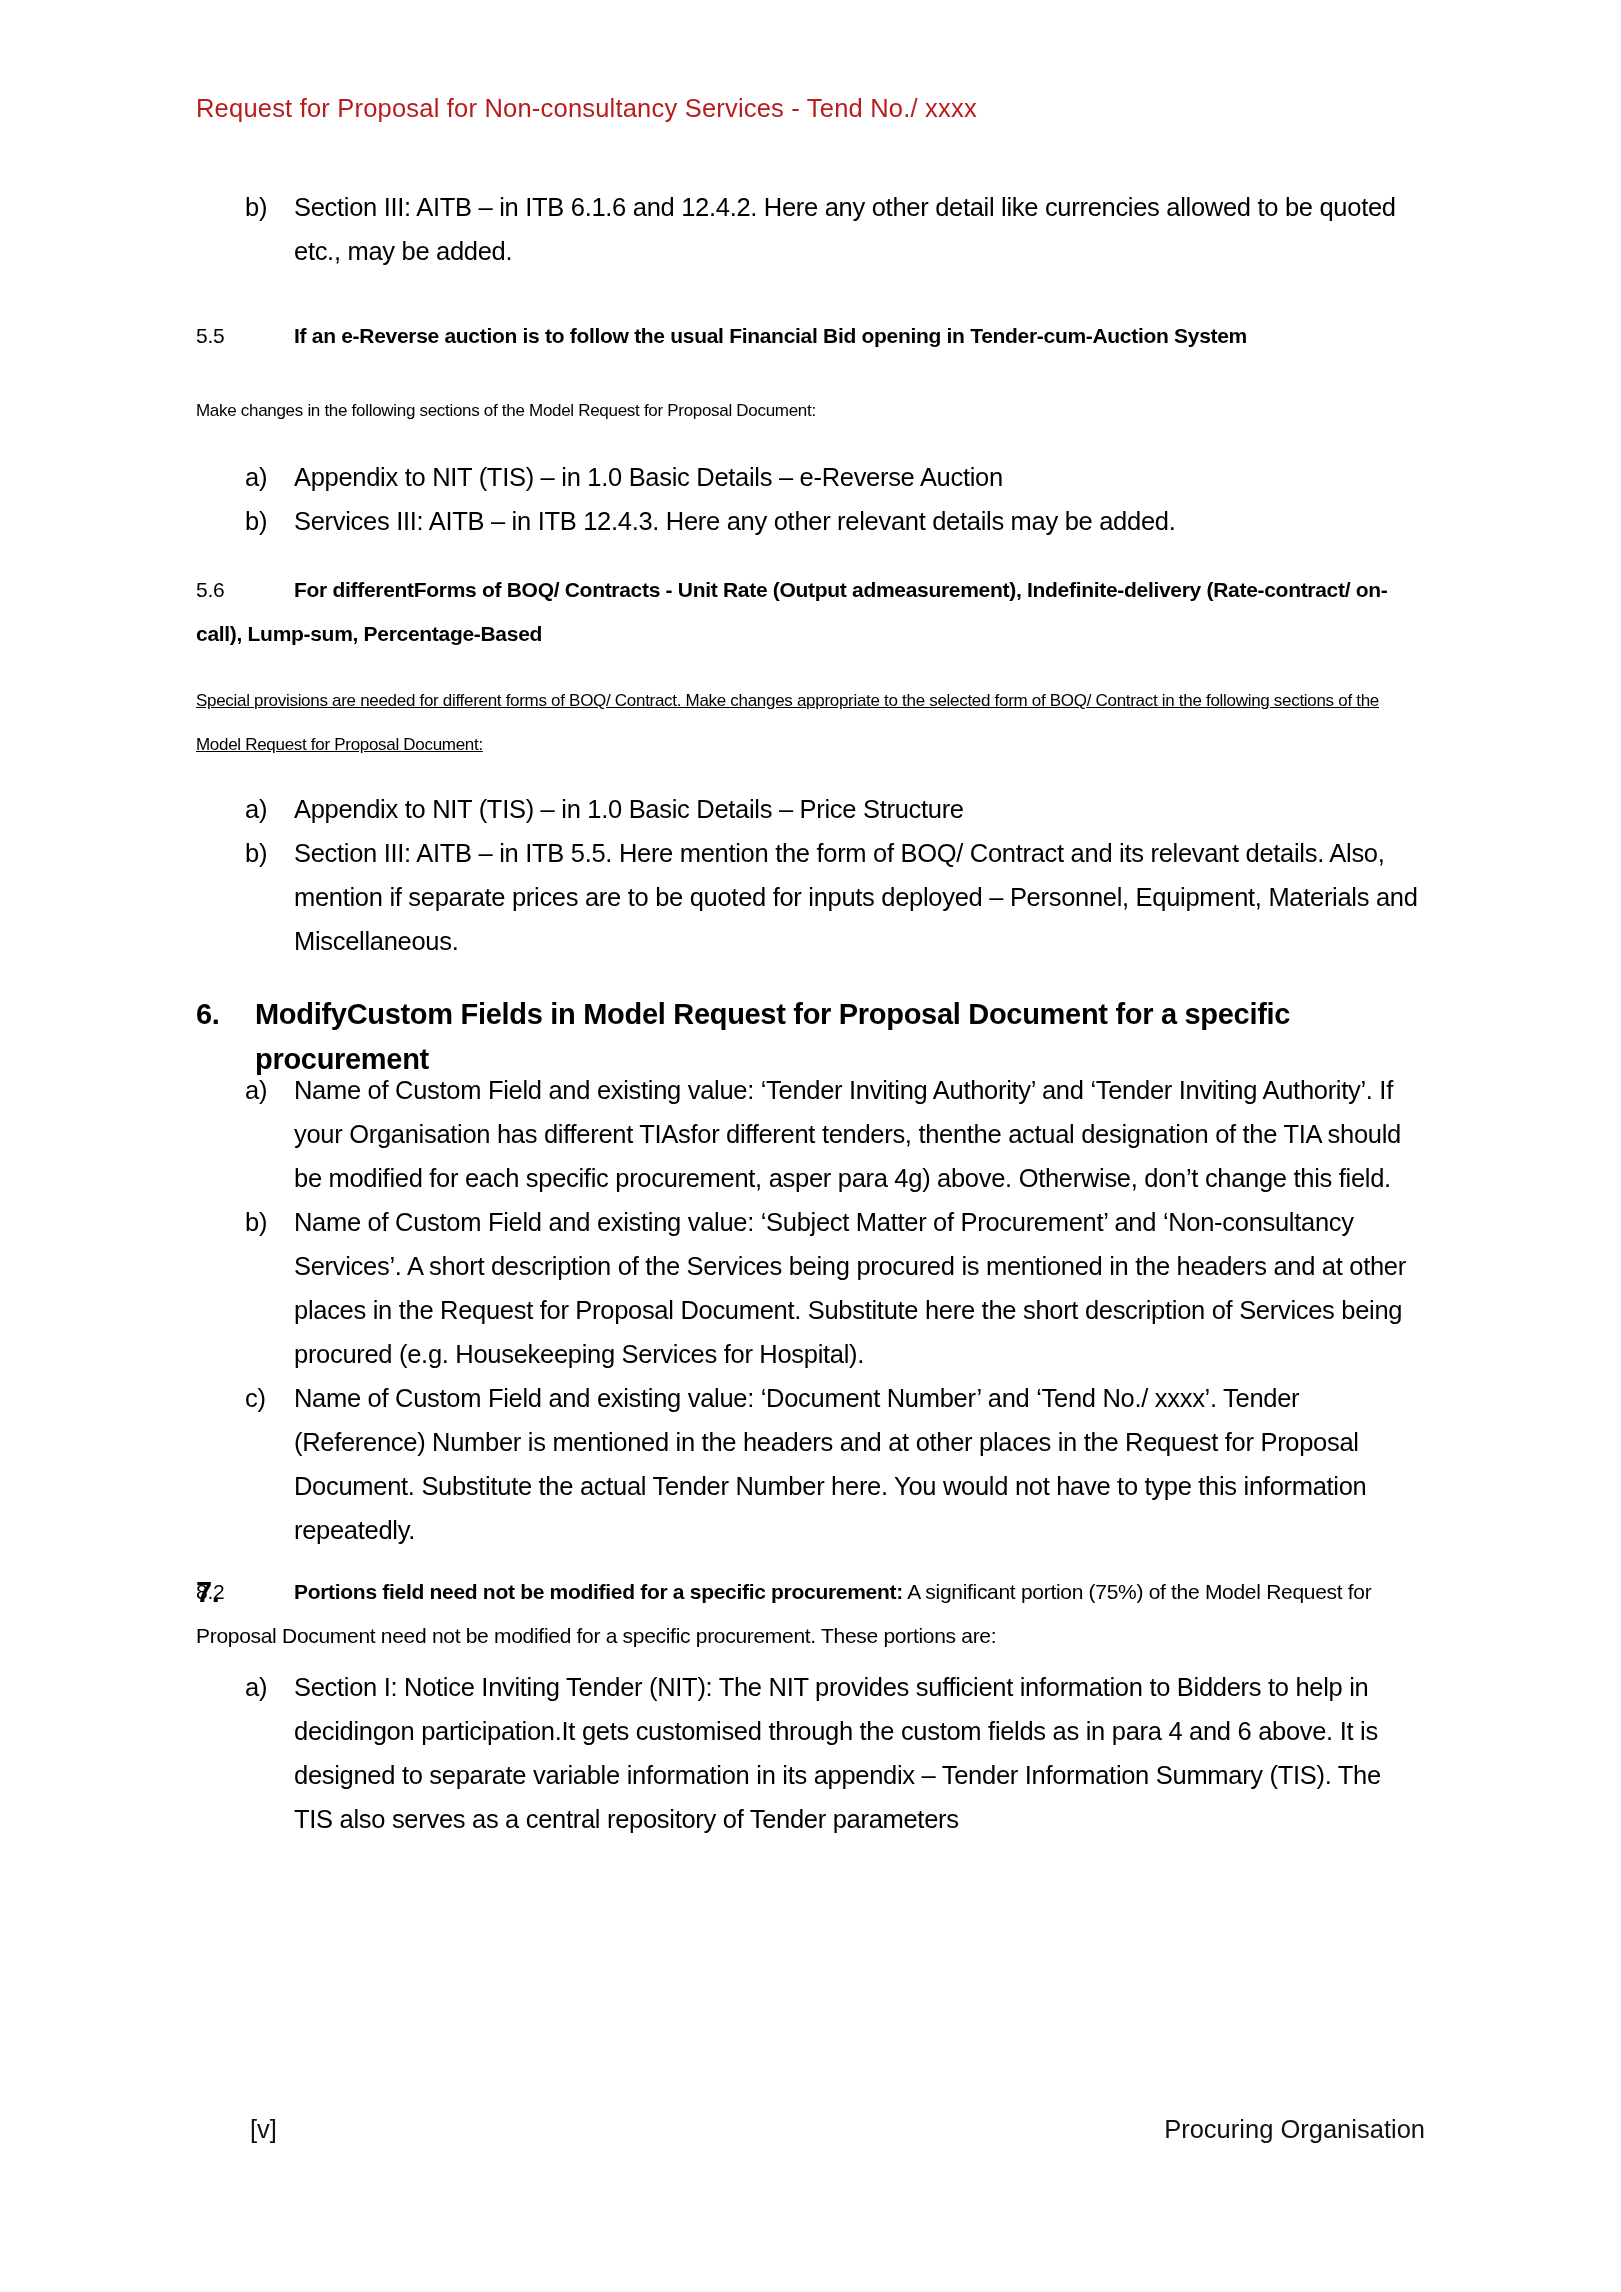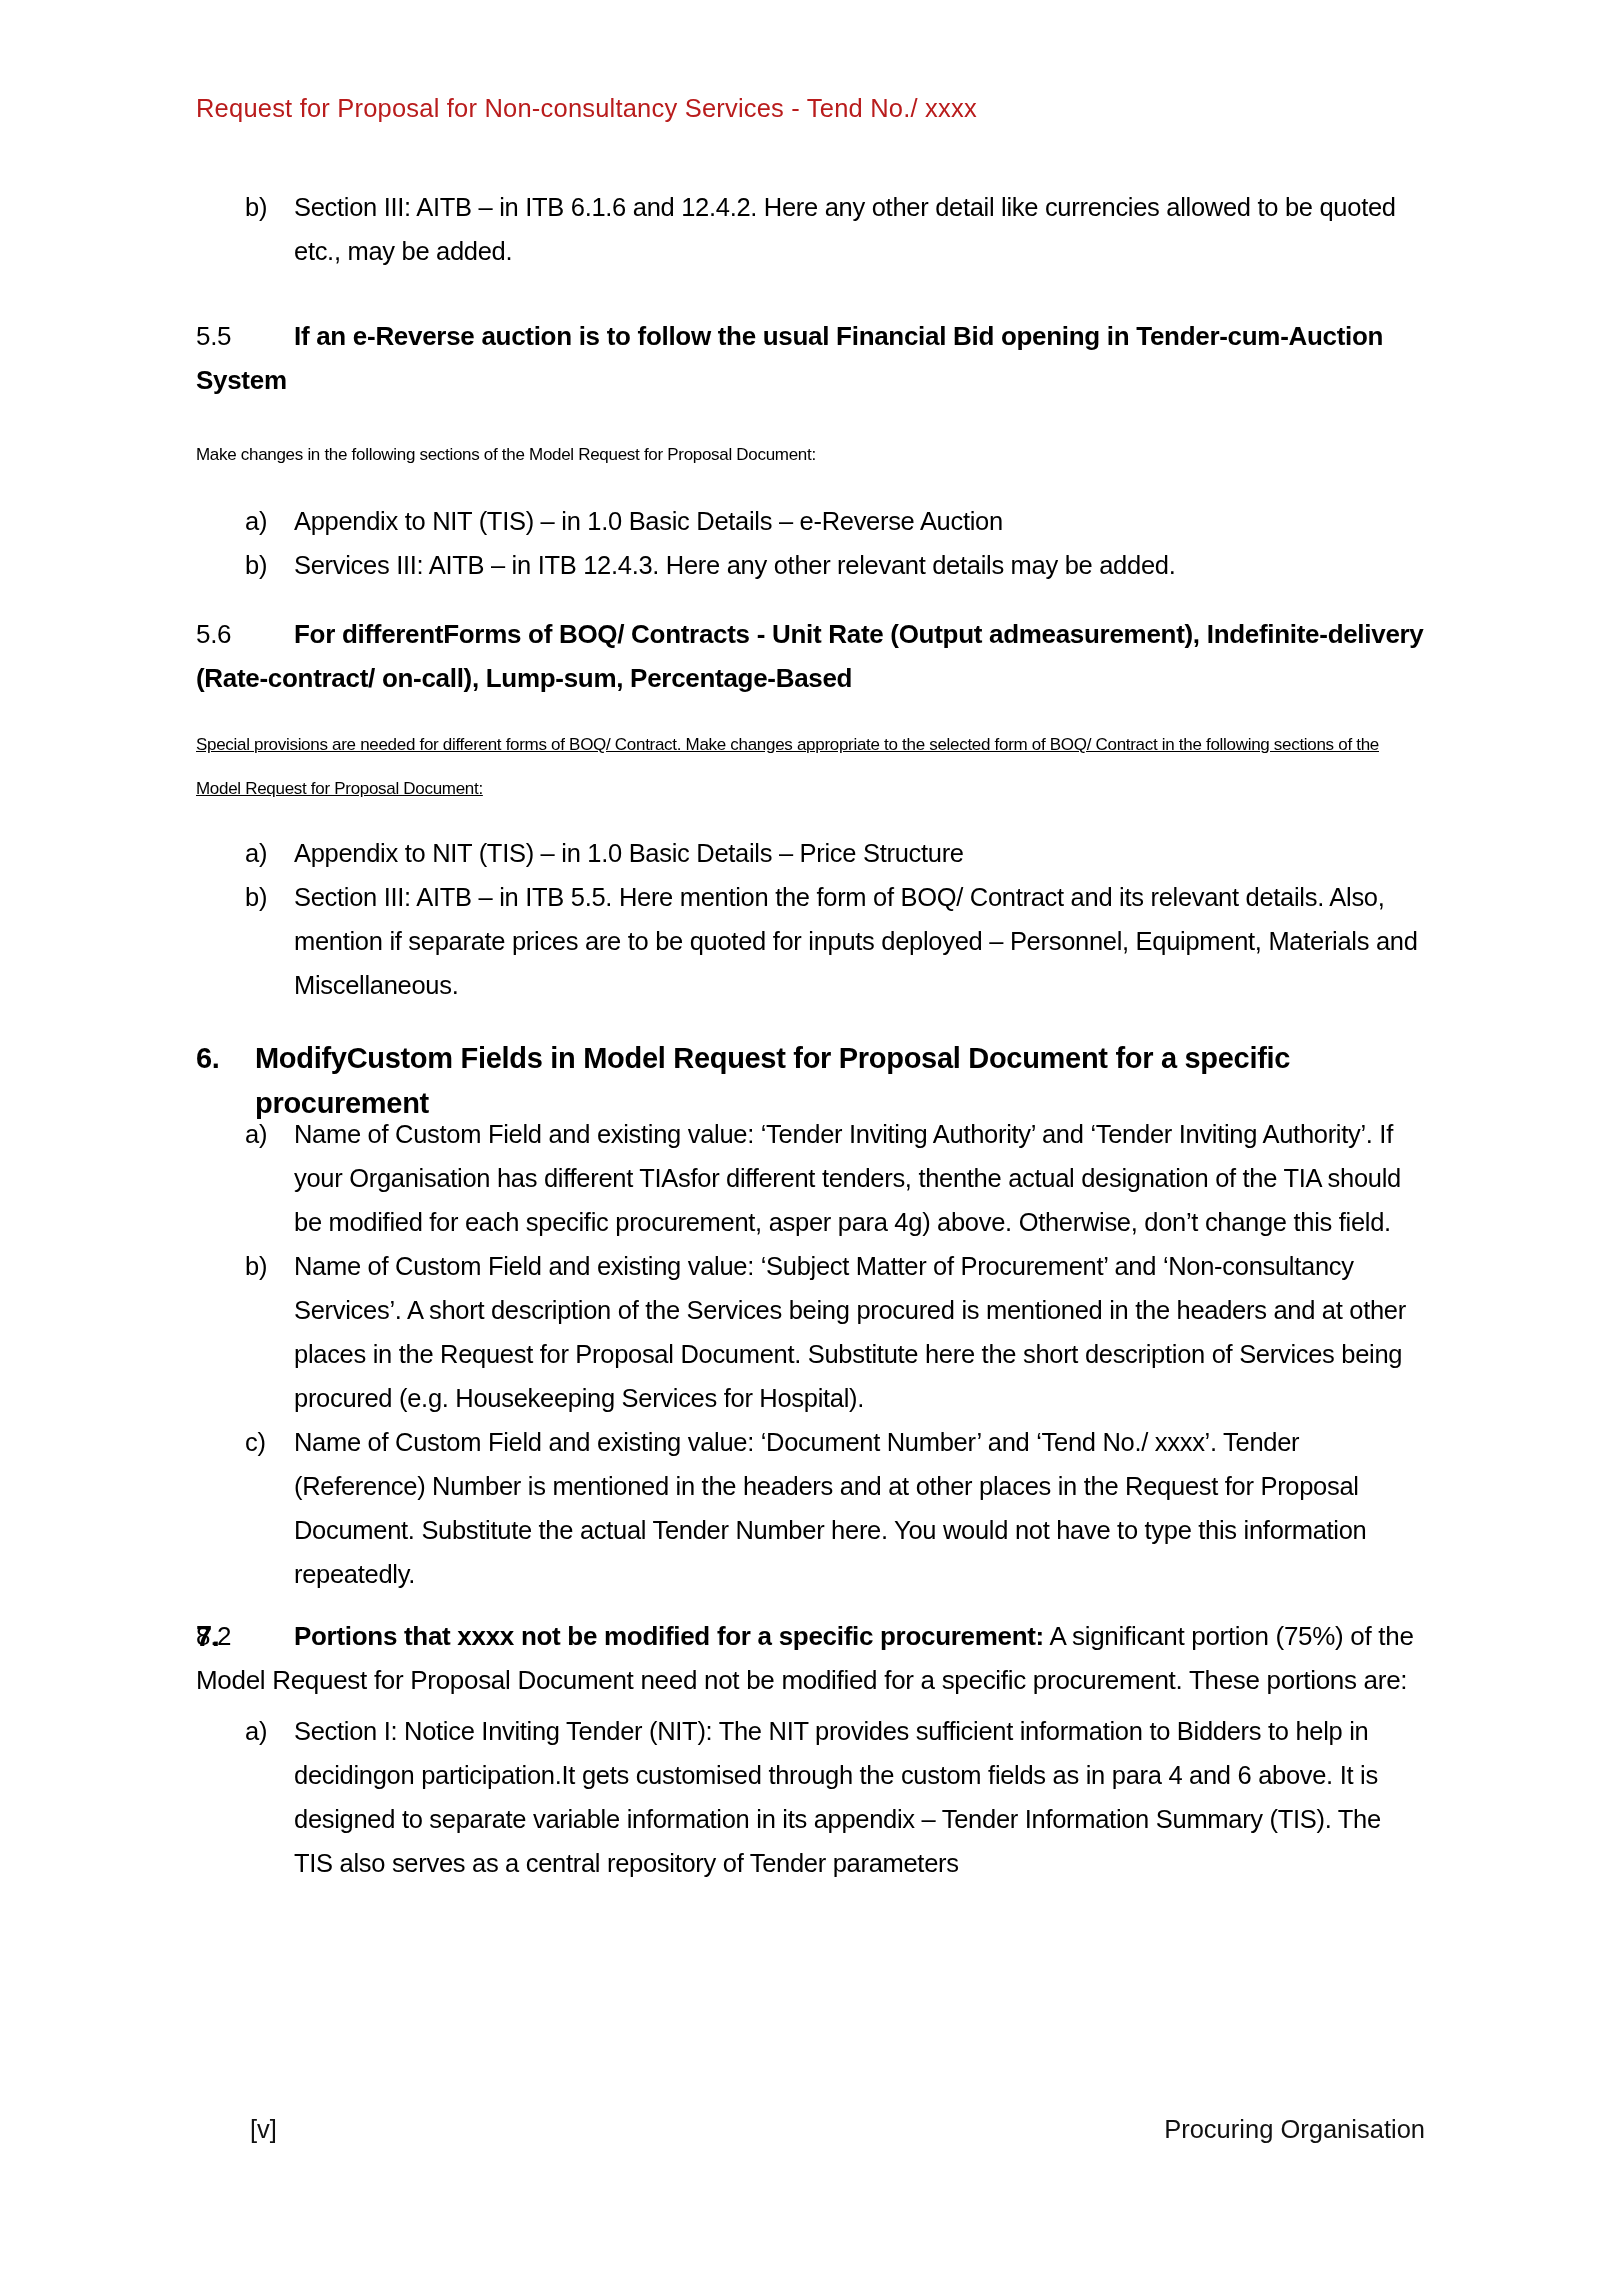--- a/index.html
+++ b/index.html
@@ -25,21 +25,21 @@
   }
   .para { font-size: 17px; line-height: 44px; letter-spacing: -0.3px; }
   
   .li {
     position: relative;
     padding-left: 98px;
     font-size: 25.5px; line-height: 44px; letter-spacing: -0.3px;
   }
   .li .marker { position: absolute; left: 49px; top: 0; }
   
-  .subsec { font-size: 26px; line-height: 44px; letter-spacing: -0.3px; }
+  .subsec { font-size: 21px; line-height: 44px; letter-spacing: -0.3px; }
   .subsec .num { display: inline-block; width: 98px; font-weight: normal; }
   .subsec .ttl { font-weight: bold; }
   
   .bighead {
     position: relative;
     padding-left: 59px;
     font-size: 29px; line-height: 45px; letter-spacing: -0.3px;
     font-weight: bold;
   }
   .bighead .num { position: absolute; left: 0; top: 0; }
@@ -124,21 +124,21 @@
     <div class="li">
       <span class="marker">c)</span>
       <span>Name of Custom Field and existing value: ‘Document Number’ and ‘Tend No./ xxxx’. Tender (Reference) Number is mentioned in the headers and at other places in the Request for Proposal Document. Substitute the actual Tender Number here. You would not have to type this information repeatedly.</span>
     </div>
   </div>
 
   <div class="bighead mt-h7">
     <span class="num">7.</span>
   </div>
   <div class="subsec mt-p71">
-    <span class="num">8.2</span><span class="ttl">Portions that xxxx not be modified for a specific procurement:</span><span> A significant portion (75%) of the Model Request for Proposal Document need not be modified for a specific procurement. These portions are:</span>
+    <span class="num">8.2</span><span class="ttl">Portions field need not be modified for a specific procurement:</span><span> A significant portion (75%) of the Model Request for Proposal Document need not be modified for a specific procurement. These portions are:</span>
   </div>
   <div class="mt-l7">
     <div class="li">
       <span class="marker">a)</span>
       <span>Section I: Notice Inviting Tender (NIT): The NIT provides sufficient information to Bidders to help in decidingon participation.It gets customised through the custom fields as in para 4 and 6 above. It is designed to separate variable information in its appendix – Tender Information Summary (TIS). The TIS also serves as a central repository of Tender parameters</span>
     </div>
   </div>
 
   <div class="doc-footer">
     <span class="fl">[v]</span>

